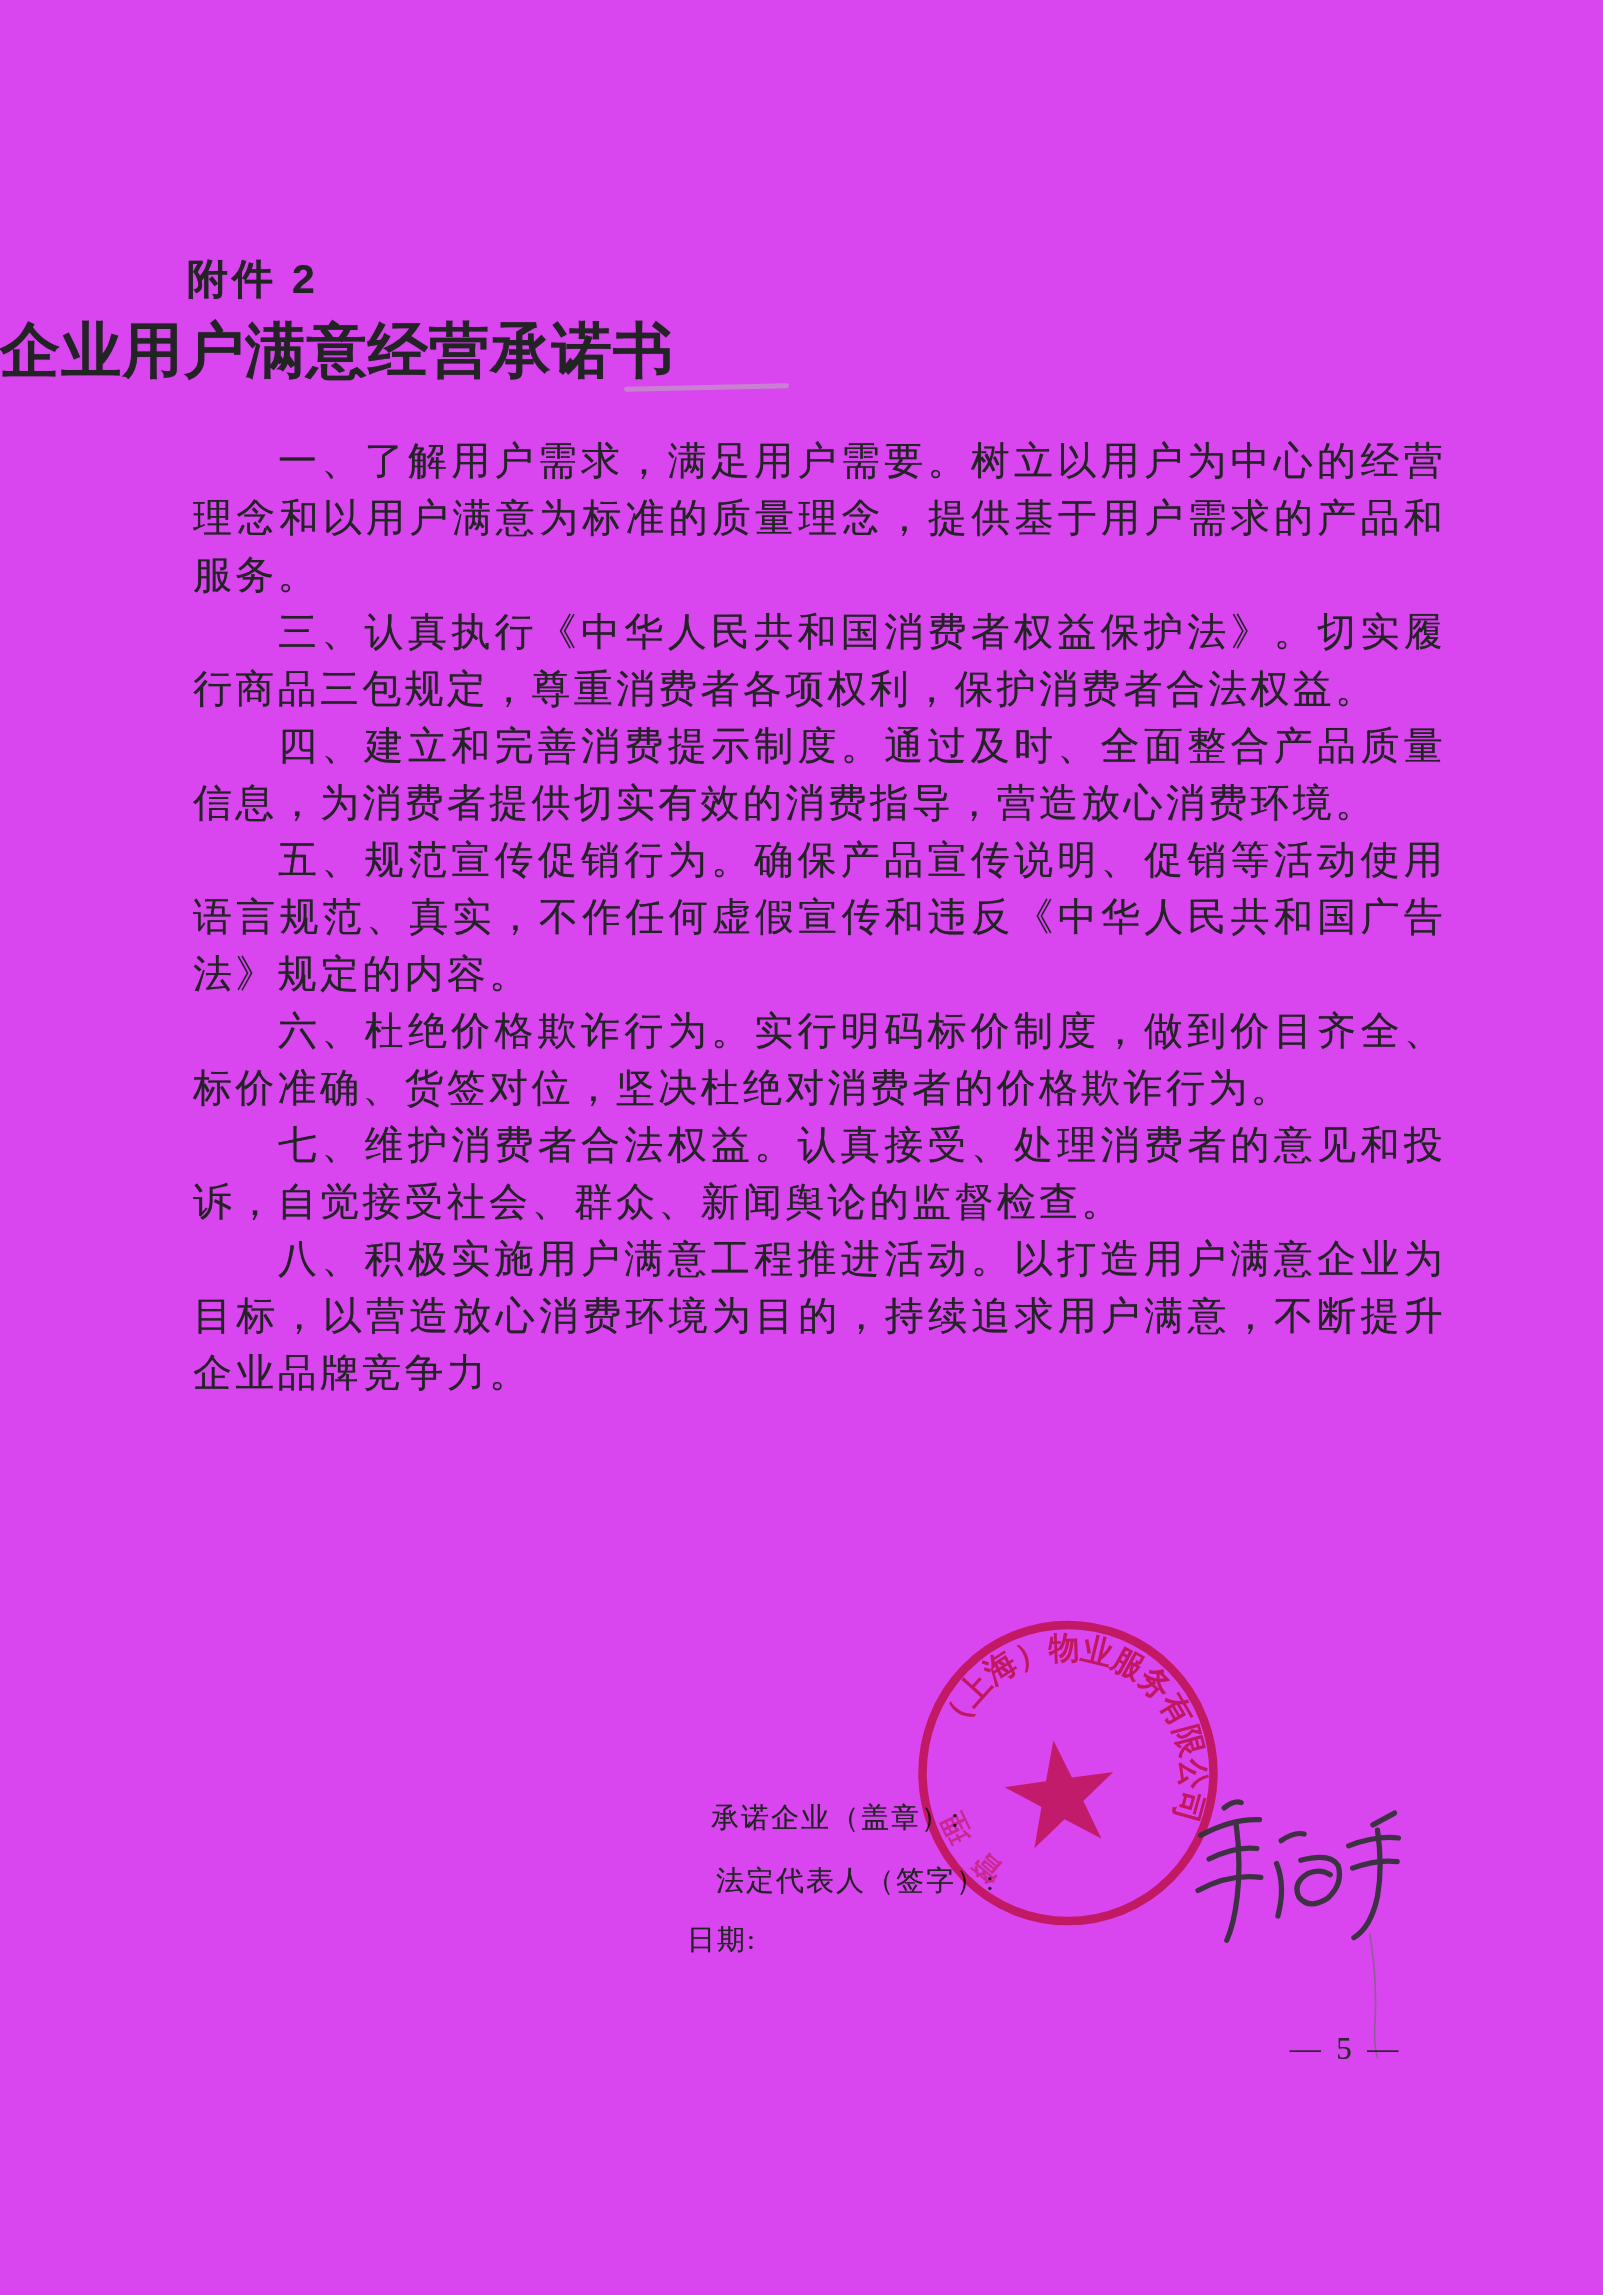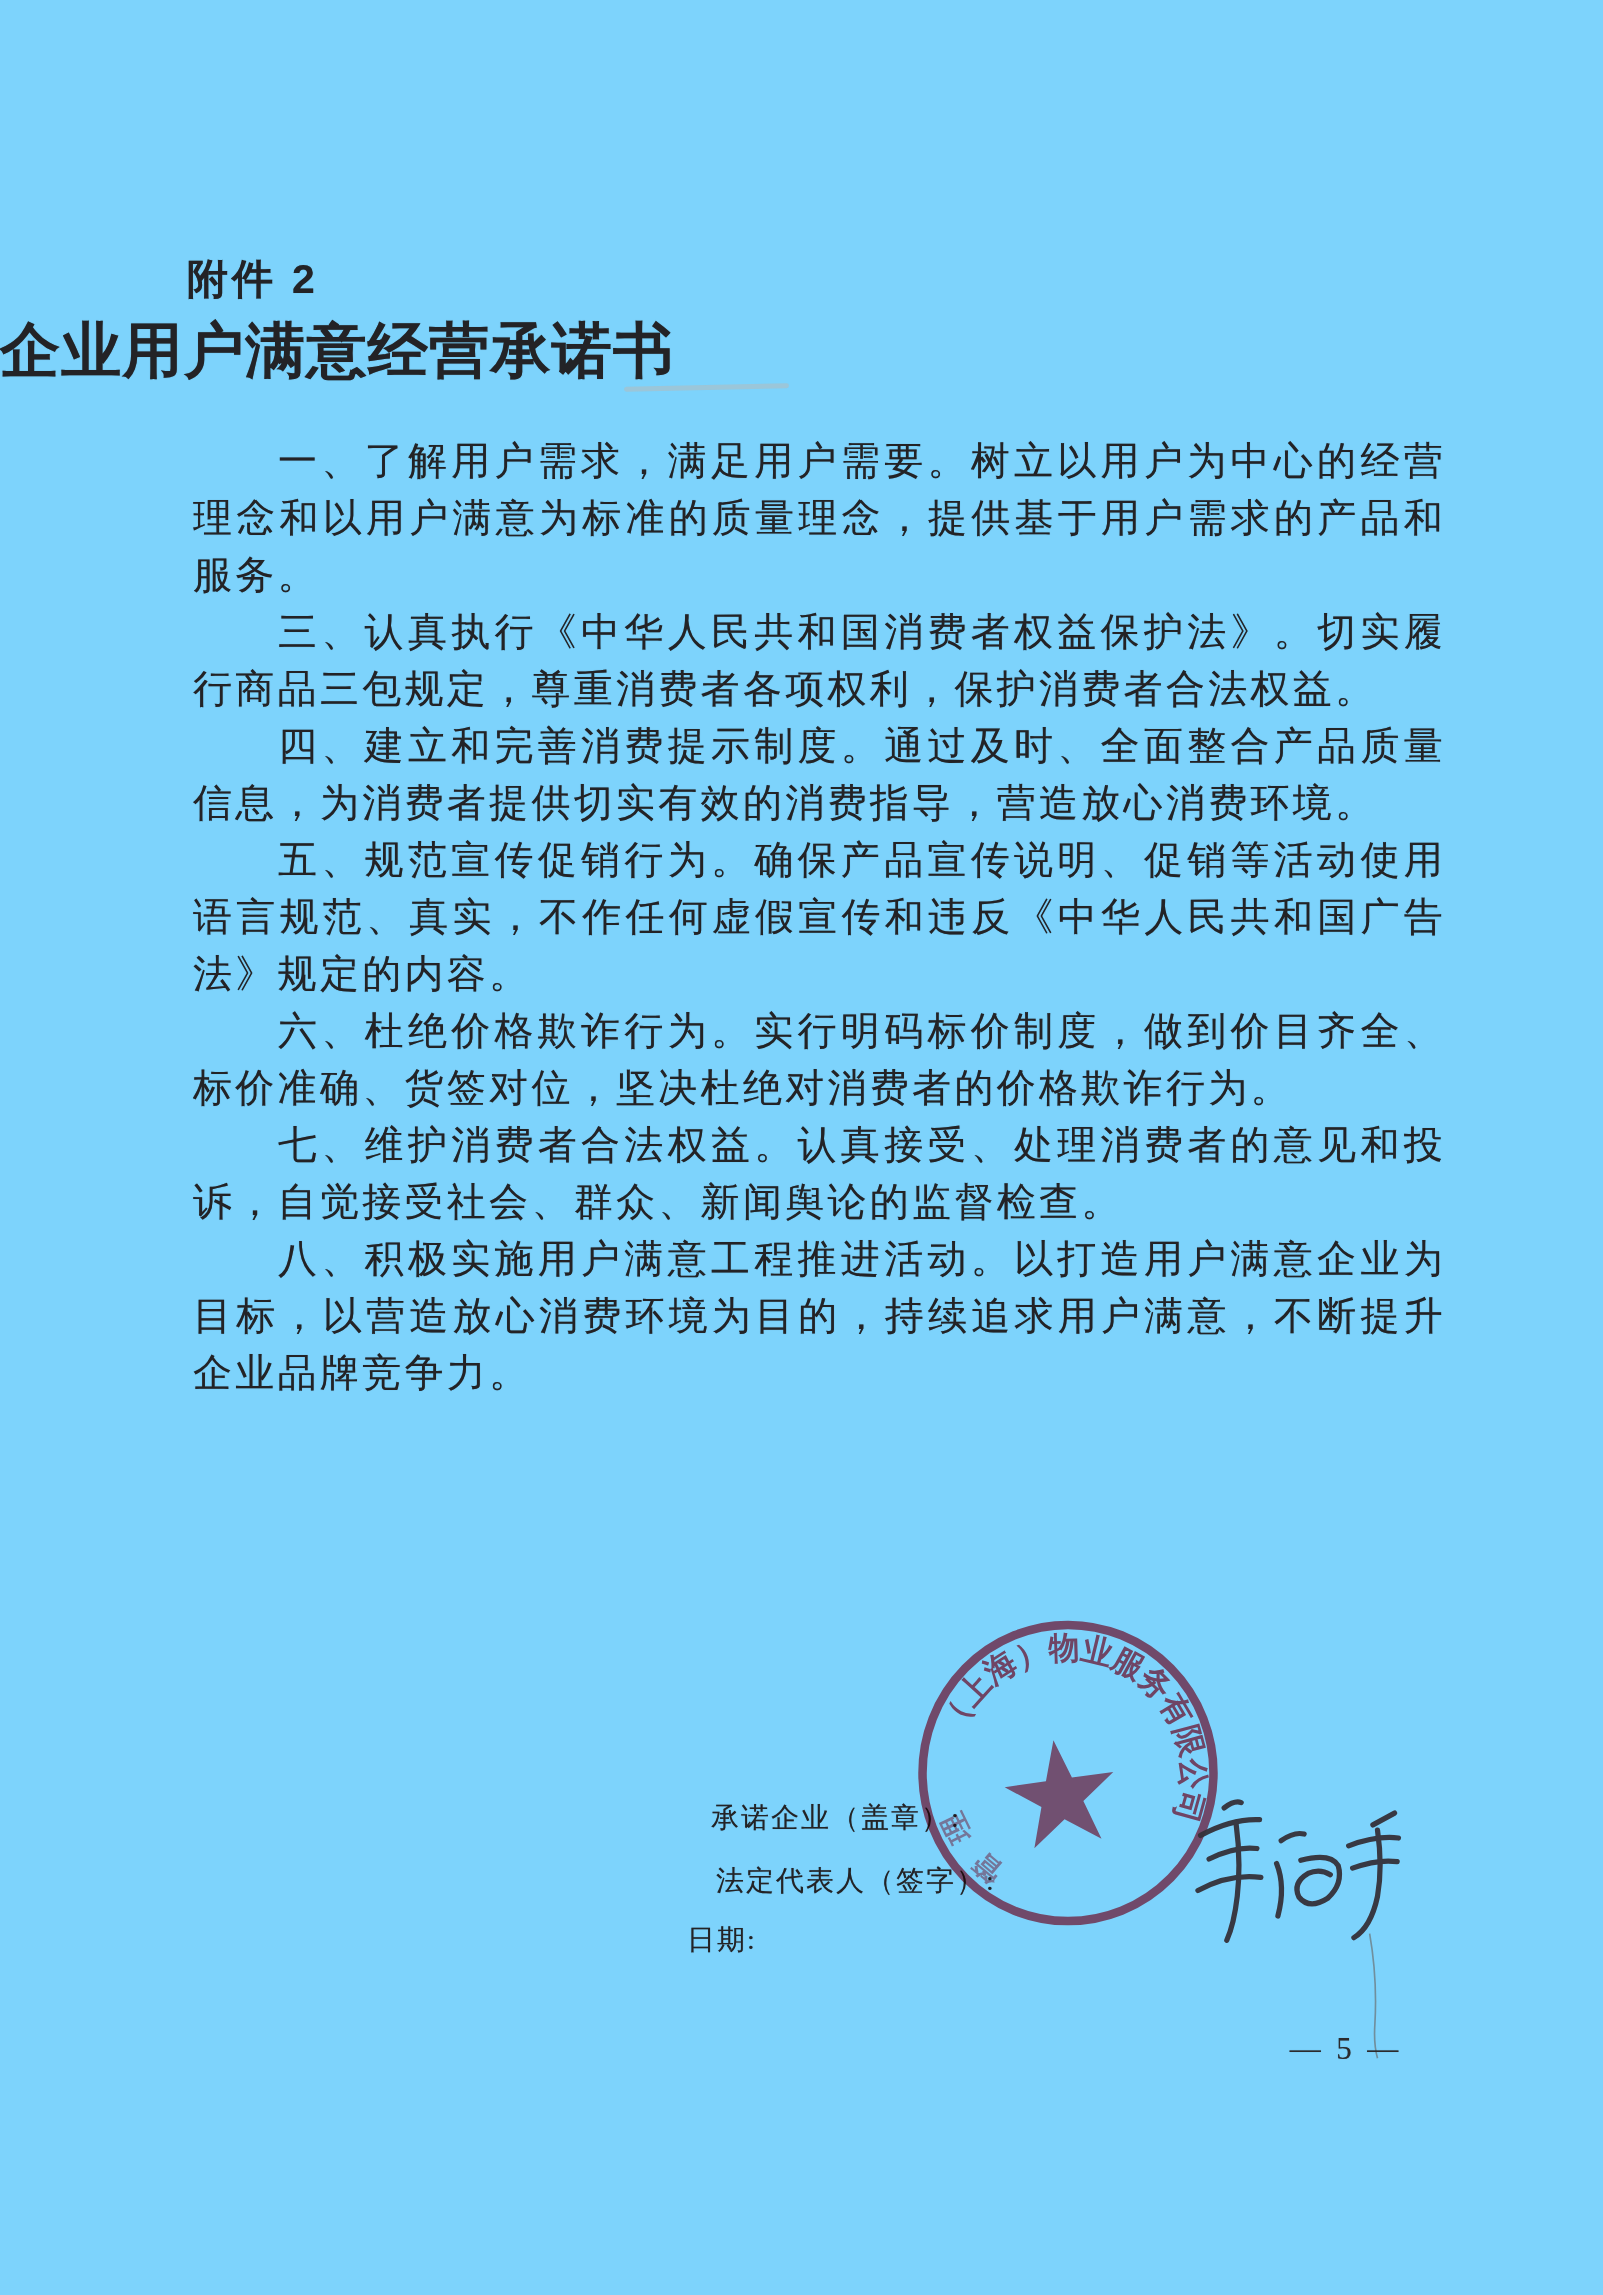--- a/index.html
+++ b/index.html
@@ -1,21 +1,21 @@
 <!DOCTYPE html>
 <html style="font-size:10.5px"><head>
 <meta charset="utf-8">
 <style>
   html, body { margin: 0; padding: 0; background: #ffffff; }
 
   .page {
     position: relative;
     width: 1604px;
     height: 2295px;
-    background: #7dd3fc;
+    background: #d946ef;
     overflow: hidden;
     font-family: "Liberation Serif", "DejaVu Serif", serif;
     color: #232326;
   }
 
   .attachment-label {
     position: absolute;
     left: 187px;
     top: 259px;
     font-family: "Liberation Sans", "DejaVu Sans", sans-serif;

